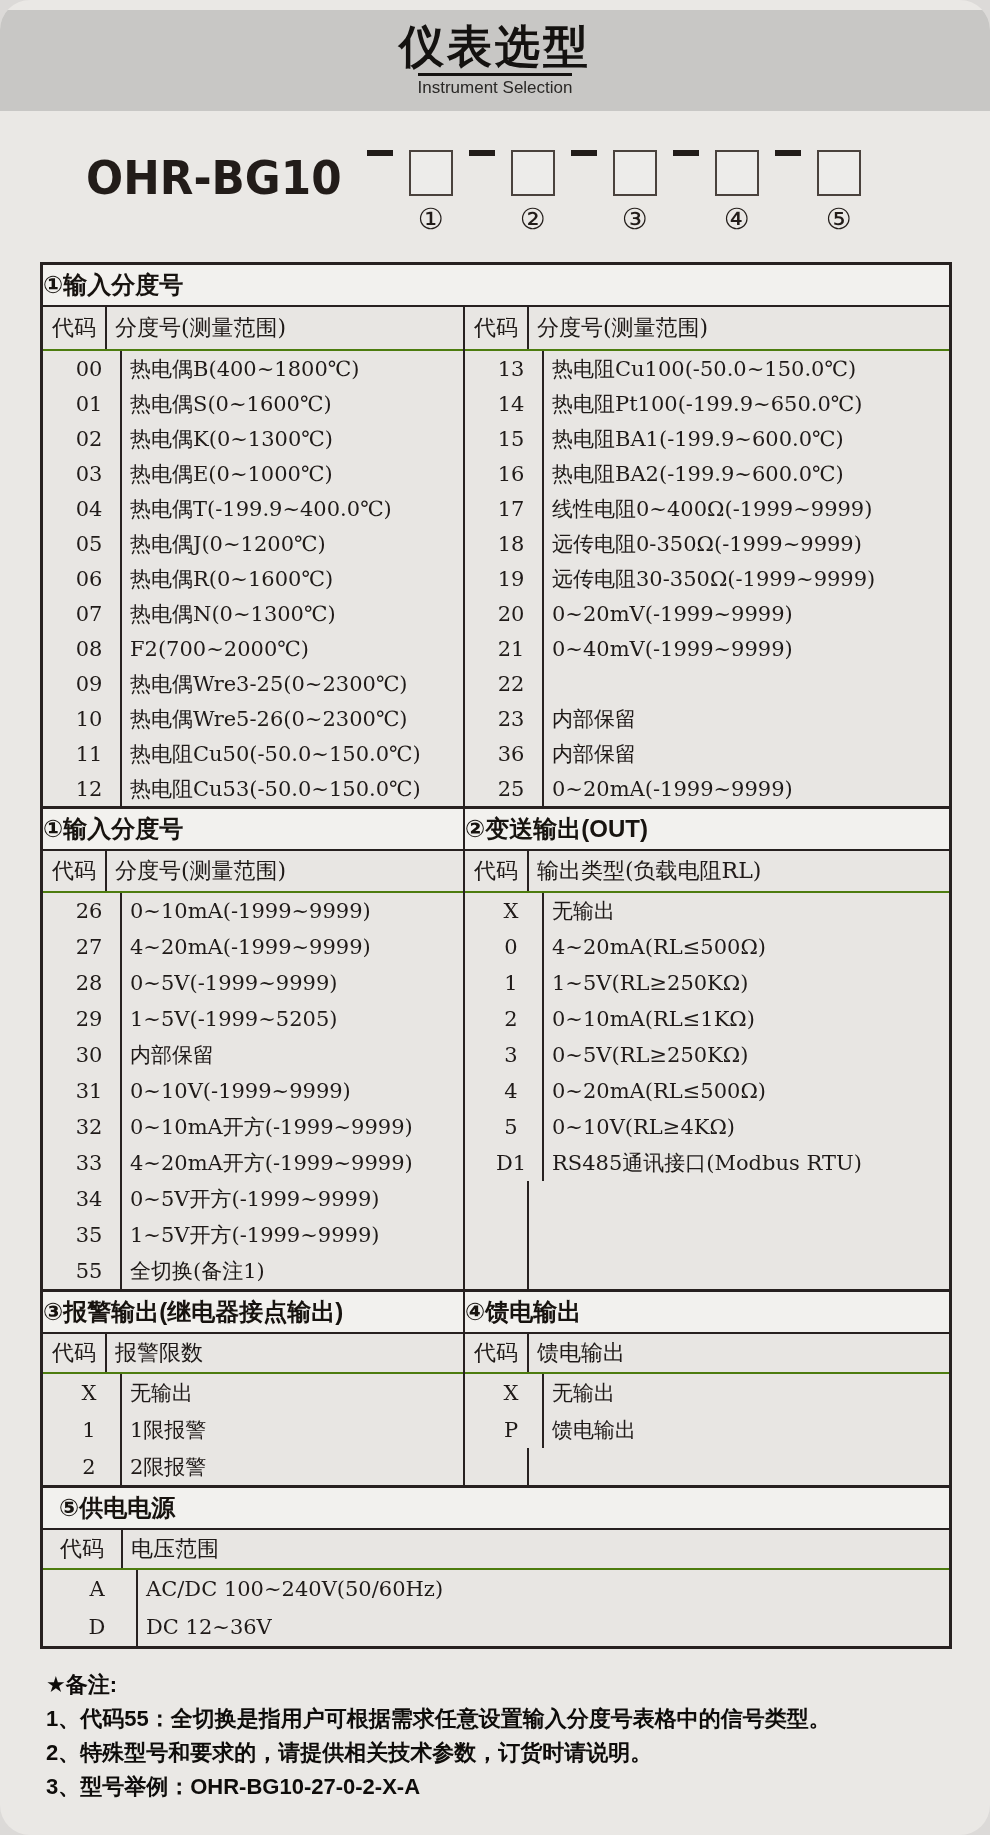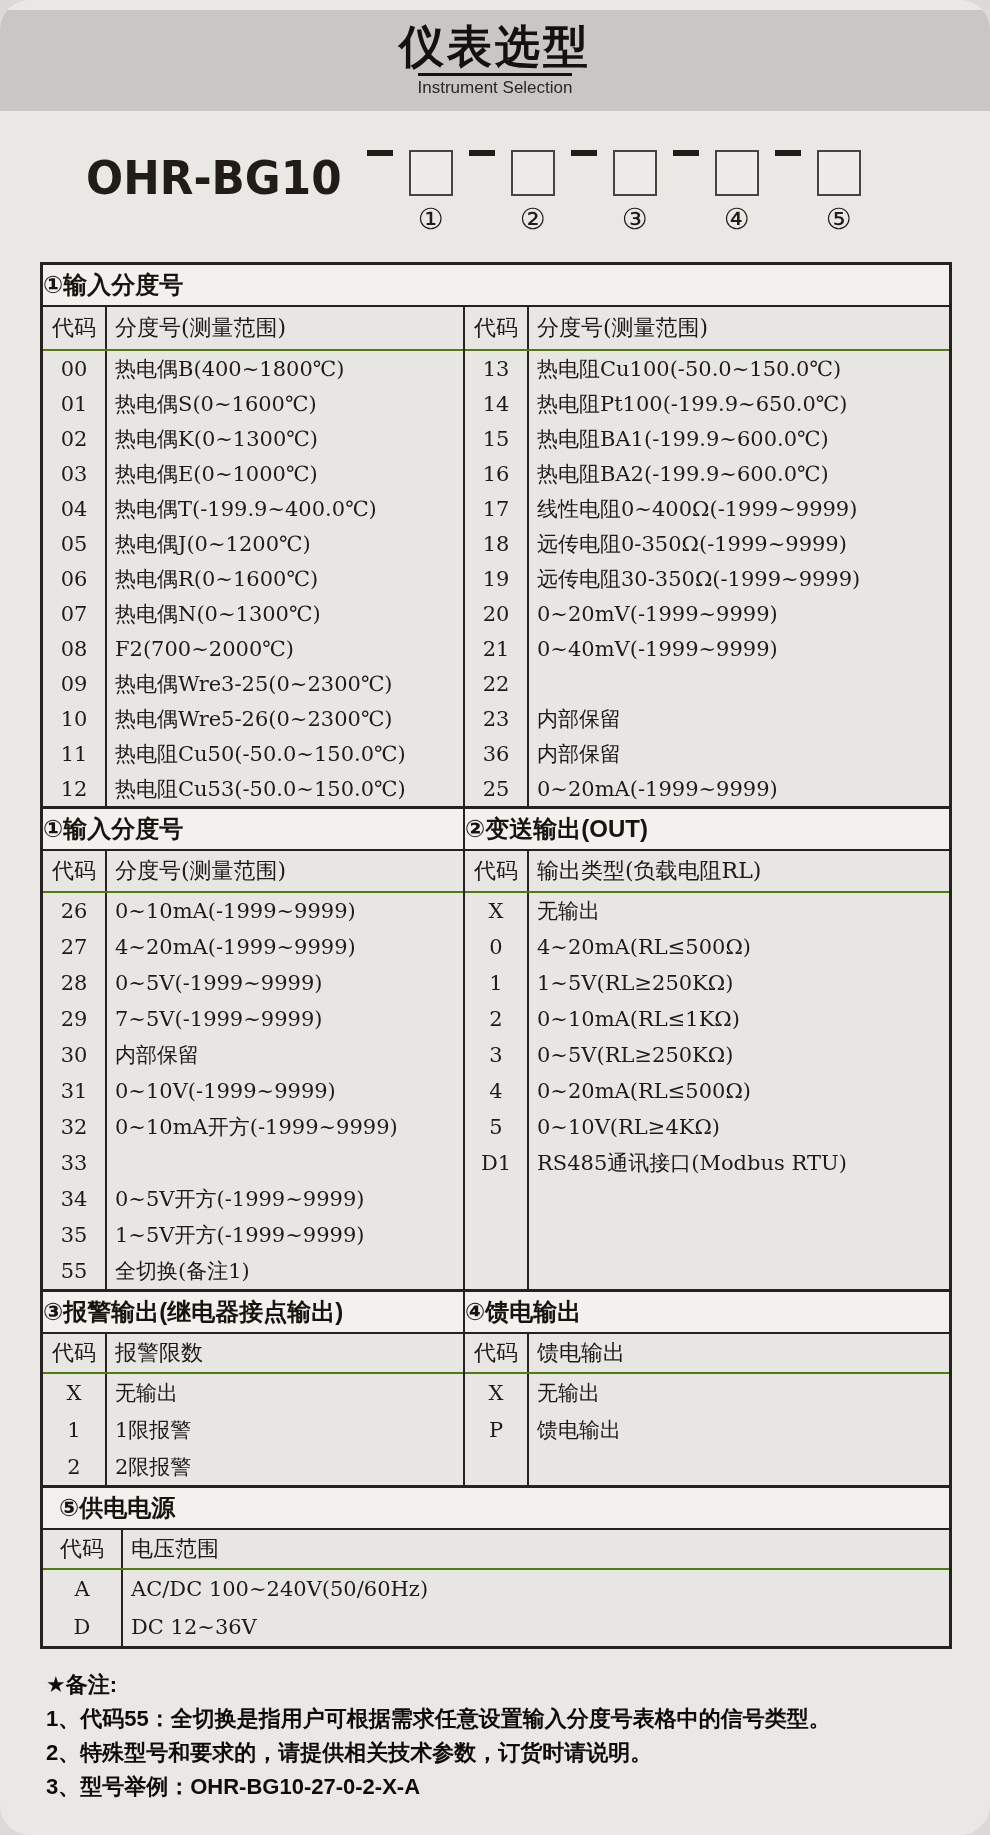--- a/index.html
+++ b/index.html
@@ -35,21 +35,21 @@
   .half{display:flex;flex-direction:column;box-sizing:border-box;}
   .half-l{width:420px;flex:none;}
   .half-r{flex:1;border-left:2px solid #272120;}
   .tr{display:flex;align-items:center;}
   .td{box-sizing:border-box;}
   .td.code{width:64px;flex:none;border-right:2px solid #272120;text-align:center;align-self:stretch;
            display:flex;align-items:center;justify-content:center;}
   .td.desc{flex:1;padding-left:8px;white-space:nowrap;overflow:hidden;}
   .tr.head{border-bottom:2px solid #4d7c0f;font-size:22px;}
   .tr.fill{flex:1;}
-  .rows{display:flex;flex-direction:column;}
+  .rows{display:flex;flex-direction:column;padding-left:15px;}
   .rows .tr{font-size:21px;}
   
   .b1 .tr.head{height:42px;}
   .b1 .rows .tr{height:35px;}
   .b2 .tr.head{height:40px;}
   .b2 .rows .tr{height:36px;}
   .b3 .tr.head{height:38px;}
   .b3 .rows .tr{height:37px;}
   .b4 .tr.head{height:38px;}
   .b4 .rows .tr{height:38px;}
@@ -246,36 +246,37 @@
               <div class="tr">
                 <div class="td code">27</div>
                 <div class="td desc">4~20mA(-1999~9999)</div>
               </div>
               <div class="tr">
                 <div class="td code">28</div>
                 <div class="td desc">0~5V(-1999~9999)</div>
               </div>
               <div class="tr">
                 <div class="td code">29</div>
-                <div class="td desc">7~5V(-1999~9999)</div>
+                <div class="td desc">1~5V(-1999~5205)</div>
               </div>
               <div class="tr">
                 <div class="td code">30</div>
                 <div class="td desc">内部保留</div>
               </div>
               <div class="tr">
                 <div class="td code">31</div>
                 <div class="td desc">0~10V(-1999~9999)</div>
               </div>
               <div class="tr">
                 <div class="td code">32</div>
                 <div class="td desc">0~10mA开方(-1999~9999)</div>
               </div>
               <div class="tr">
                 <div class="td code">33</div>
+                <div class="td desc">4~20mA开方(-1999~9999)</div>
               </div>
               <div class="tr">
                 <div class="td code">34</div>
                 <div class="td desc">0~5V开方(-1999~9999)</div>
               </div>
               <div class="tr">
                 <div class="td code">35</div>
                 <div class="td desc">1~5V开方(-1999~9999)</div>
               </div>
               <div class="tr">

